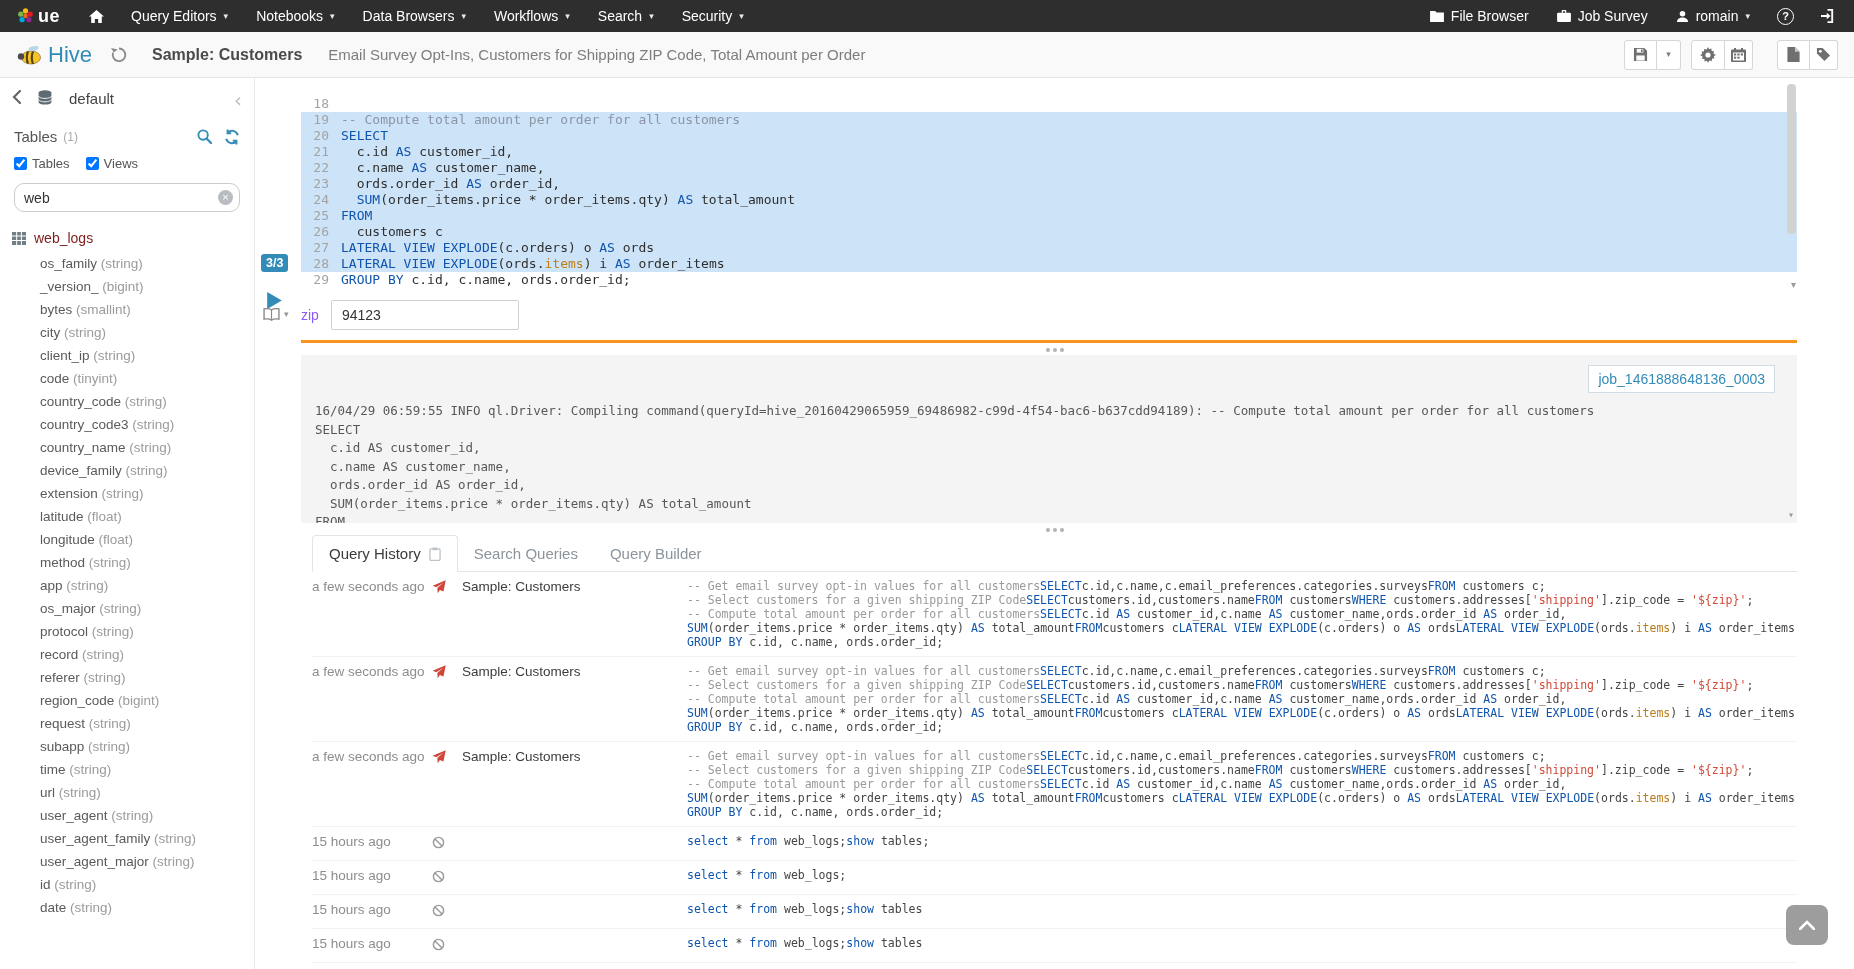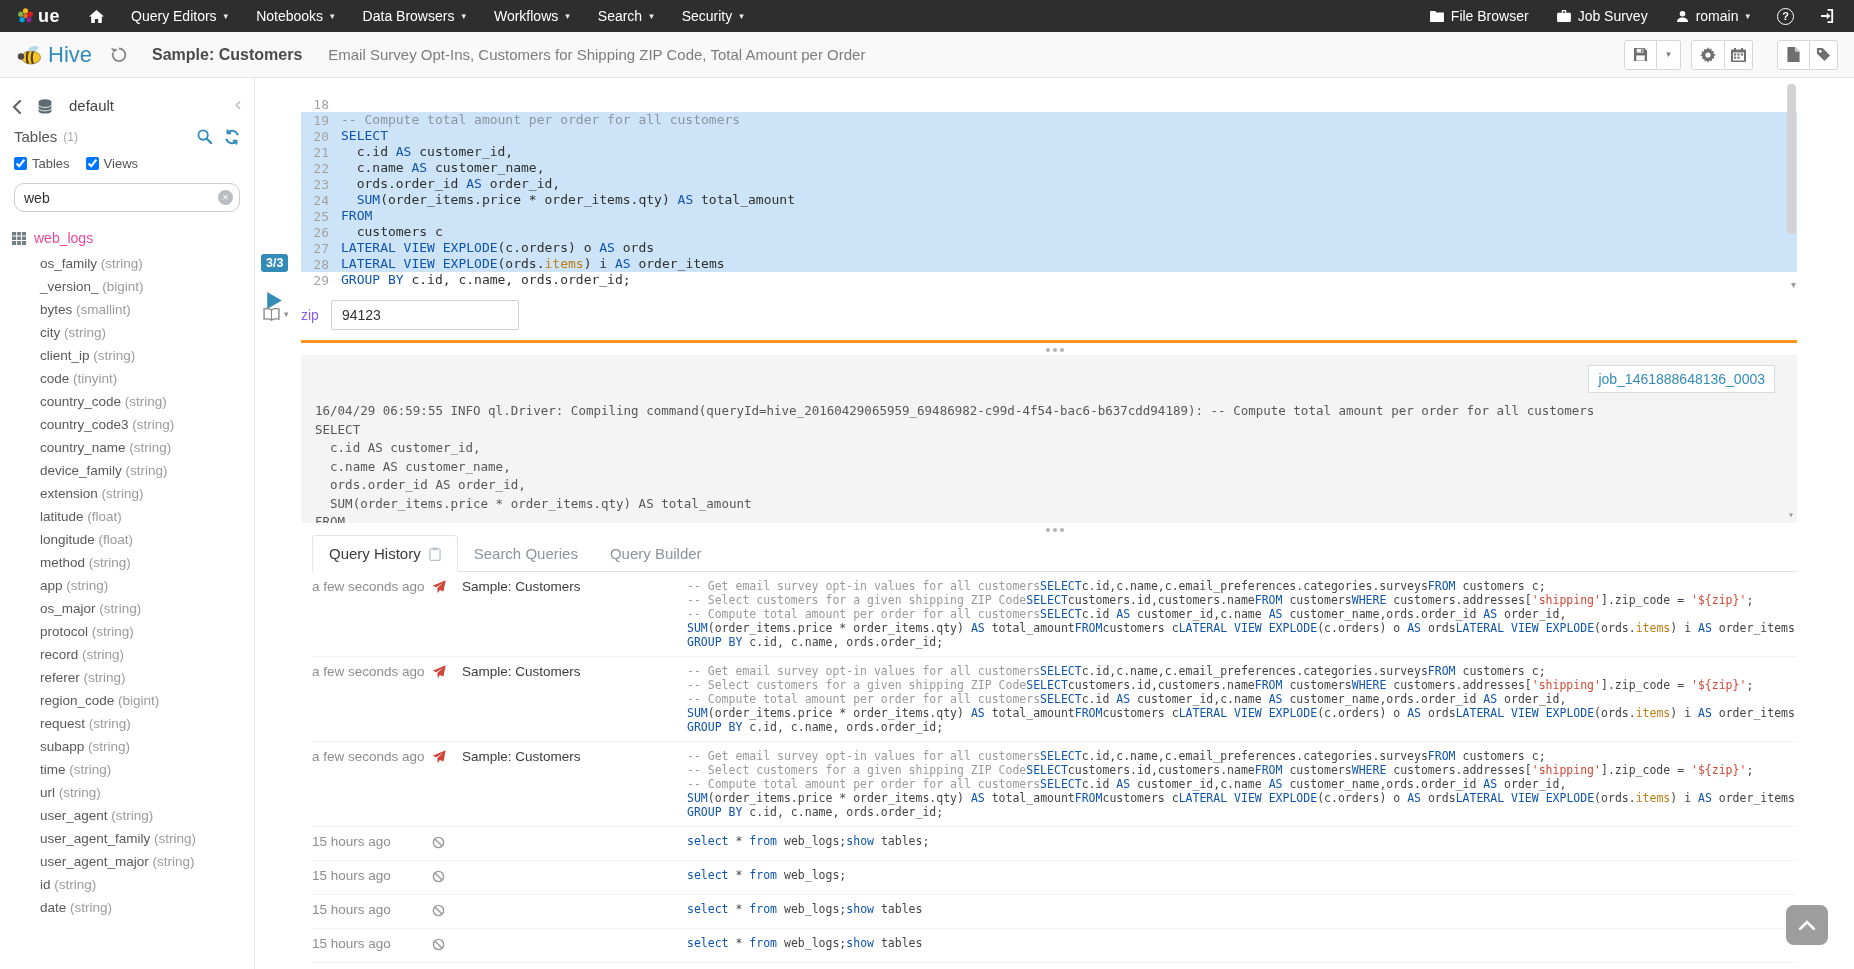--- a/index.html
+++ b/index.html
@@ -33,51 +33,51 @@
   .btn{height:30px;min-width:33px;padding:0 8px;background:#fff;border:1px solid #d6d6d6;
     display:flex;align-items:center;justify-content:center;gap:3px;border-radius:3px;cursor:pointer;color:#6f6f6f}
   .btn-group .btn+.btn{border-left:none;border-radius:0 3px 3px 0;min-width:24px;padding:0 6px}
   .btn-group .btn:first-child{border-radius:3px 0 0 3px}
 
   
   .app{display:flex;height:891px}
 
   
   .sidebar{width:255px;flex:none;border-right:1px solid #e9e9e9;padding-top:12px;background:#fff;overflow:hidden}
-  .db-row{display:flex;align-items:flex-end;gap:17px;padding:0 12px;height:24px}
+  .db-row{display:flex;align-items:flex-start;gap:17px;padding:0 12px;height:24px}
   .db-name{font-size:15px;color:#444;cursor:pointer}
   .collapse-handle{margin-left:auto;color:#c0c0c0;font-size:20px;line-height:1;cursor:pointer;font-family:"DejaVu Sans",sans-serif}
   .tables-row{display:flex;align-items:center;gap:6px;padding:0 14px;margin-top:14px}
   .tables-label{font-size:15px;color:#555}
   .tables-count{font-size:12px;color:#aaa}
   .row-spacer{flex:1}
   .icon-btn{display:flex;cursor:pointer;margin-left:6px}
   .check-row{display:flex;gap:16px;padding:0 14px;margin-top:11px;font-size:13px;color:#555}
   .check-row label{display:flex;gap:5px;align-items:center;cursor:pointer}
   .search-wrap{position:relative;margin:12px 14px 0}
   .search-wrap input{width:100%;height:29px;border:1px solid #ccc;border-radius:10px;
     padding:0 26px 0 9px;font-size:14px;color:#333;outline:none;font-family:inherit}
   .clear-x{position:absolute;right:7px;top:7px;width:15px;height:15px;border-radius:50%;
     background:#b9bdc1;color:#fff;font-size:11px;line-height:1;display:flex;align-items:center;justify-content:center;cursor:pointer}
   .table-entry{display:flex;align-items:center;gap:8px;padding:0 12px;margin-top:18px;
-    font-size:14px;color:#ec4899;cursor:pointer}
+    font-size:14px;color:#7f1d1d;cursor:pointer}
   .columns-list{margin-top:6px}
   .col-item{padding:3px 10px 3px 40px;font-size:13.5px;line-height:17px;cursor:pointer;white-space:nowrap}
   .col-name{color:#5a5a5a}
   .col-type{color:#9b9b9b}
 
   
   .content{flex:1;position:relative;overflow:hidden;background:#fff}
   .match-badge{position:absolute;left:6px;top:176px;background:var(--accent);color:#fff;
     font-size:12.5px;font-weight:bold;padding:2px 5px;border-radius:3px;z-index:3}
   .play-btn{position:absolute;left:12px;top:214px;background:none;border:none;cursor:pointer;padding:0;z-index:3}
   .snippet-type{position:absolute;left:8px;top:230px;display:flex;align-items:center;gap:4px;color:#8a8a8a;cursor:pointer;z-index:3}
 
   .editor-zone{position:relative;margin:0 57px 0 46px;padding-top:18px}
-  .line{display:flex;height:16px;align-items:center}
+  .line{display:flex;height:16px;align-items:flex-start}
   .line.hl{background:var(--hl)}
   .gutter{width:40px;flex:none;text-align:right;padding-right:12px;
     font:13px "DejaVu Sans Mono",monospace;color:#a3a3a3}
   .codeln{flex:1;font:13px/16px "DejaVu Sans Mono",monospace;white-space:pre;color:#2f2f2f}
   .tok-k{color:var(--kw)} .tok-s{color:var(--str)} .tok-c{color:var(--cmt)} .tok-f{color:var(--fn)}
   .ed-scroll{position:absolute;right:0;top:6px;bottom:2px;width:12px}
   .ed-thumb{position:absolute;top:0;right:1px;width:9px;height:150px;background:#d2d2d2;border-radius:4px}
   .sb-arrow{position:absolute;right:1px;bottom:-4px;font-size:10px;color:#9a9a9a;line-height:1}
 
   .variable-row{display:flex;align-items:center;gap:12px;margin:12px 57px 0 46px;height:30px}

